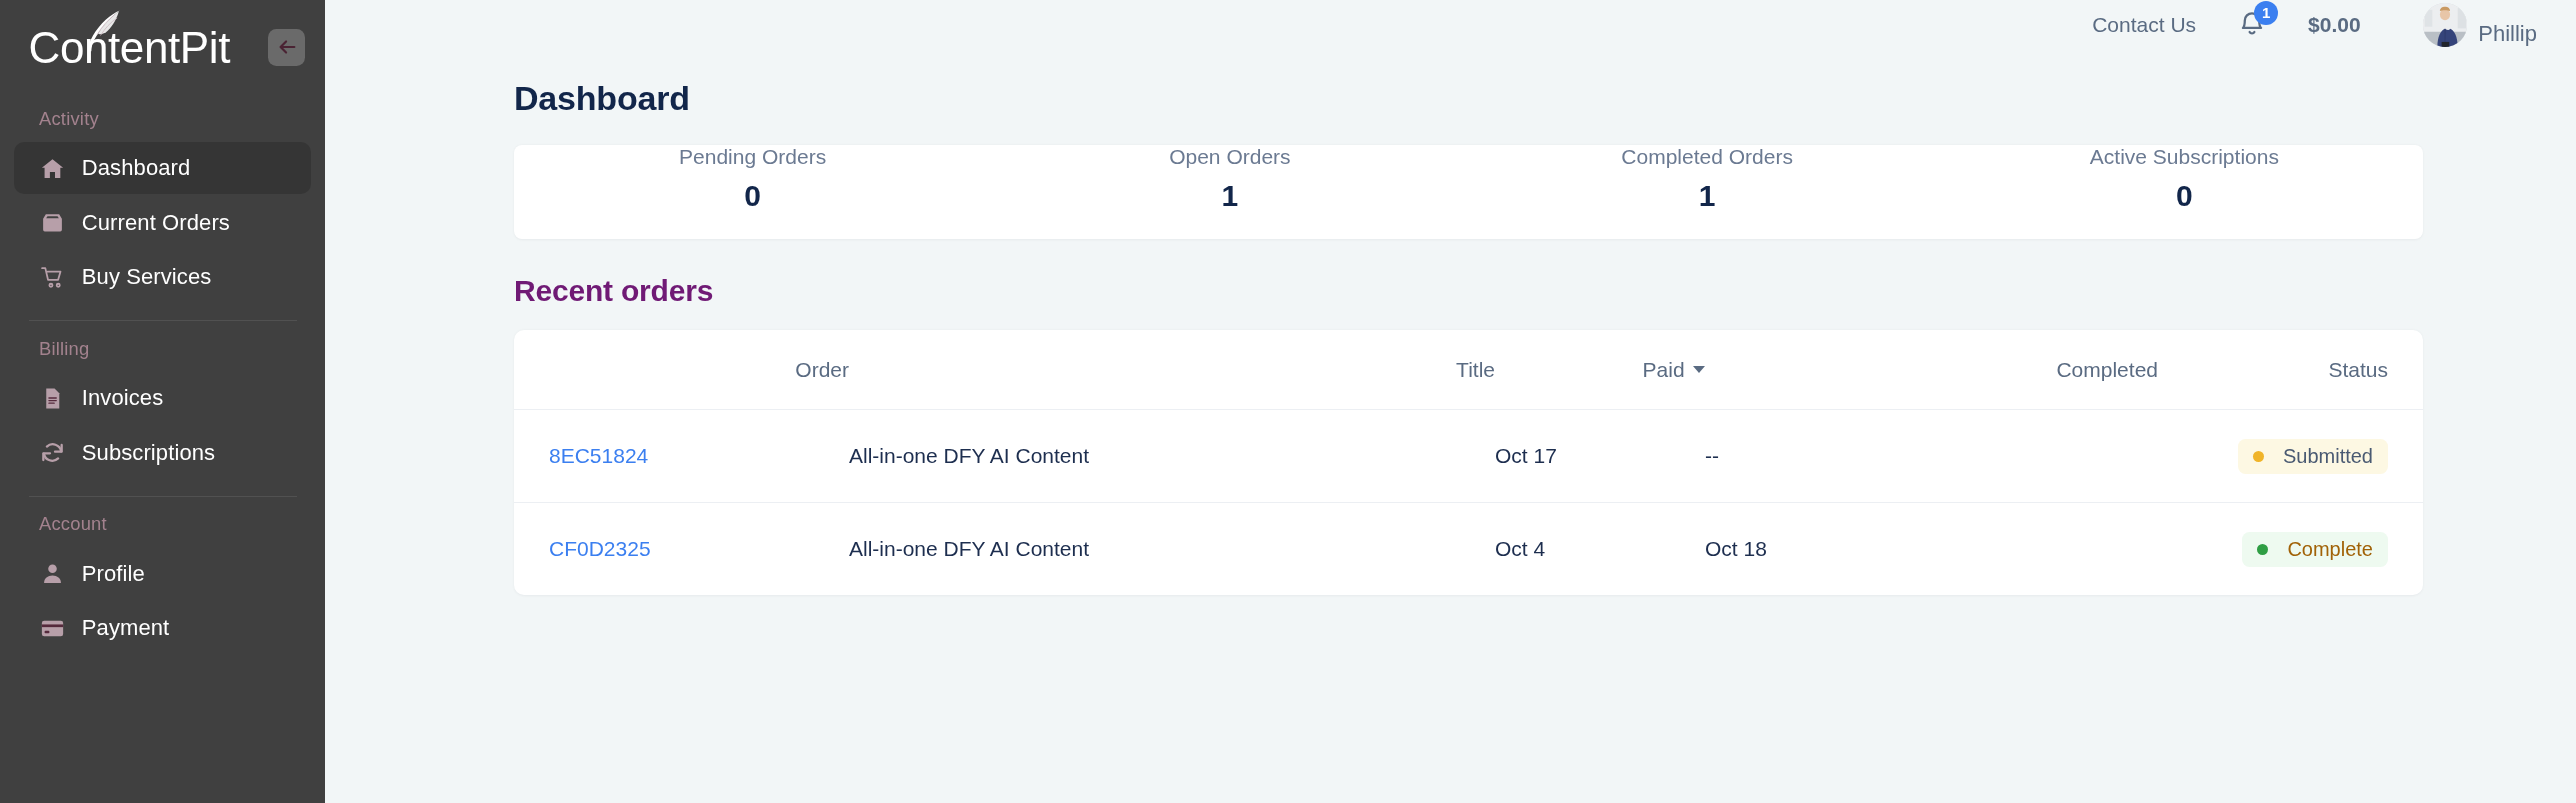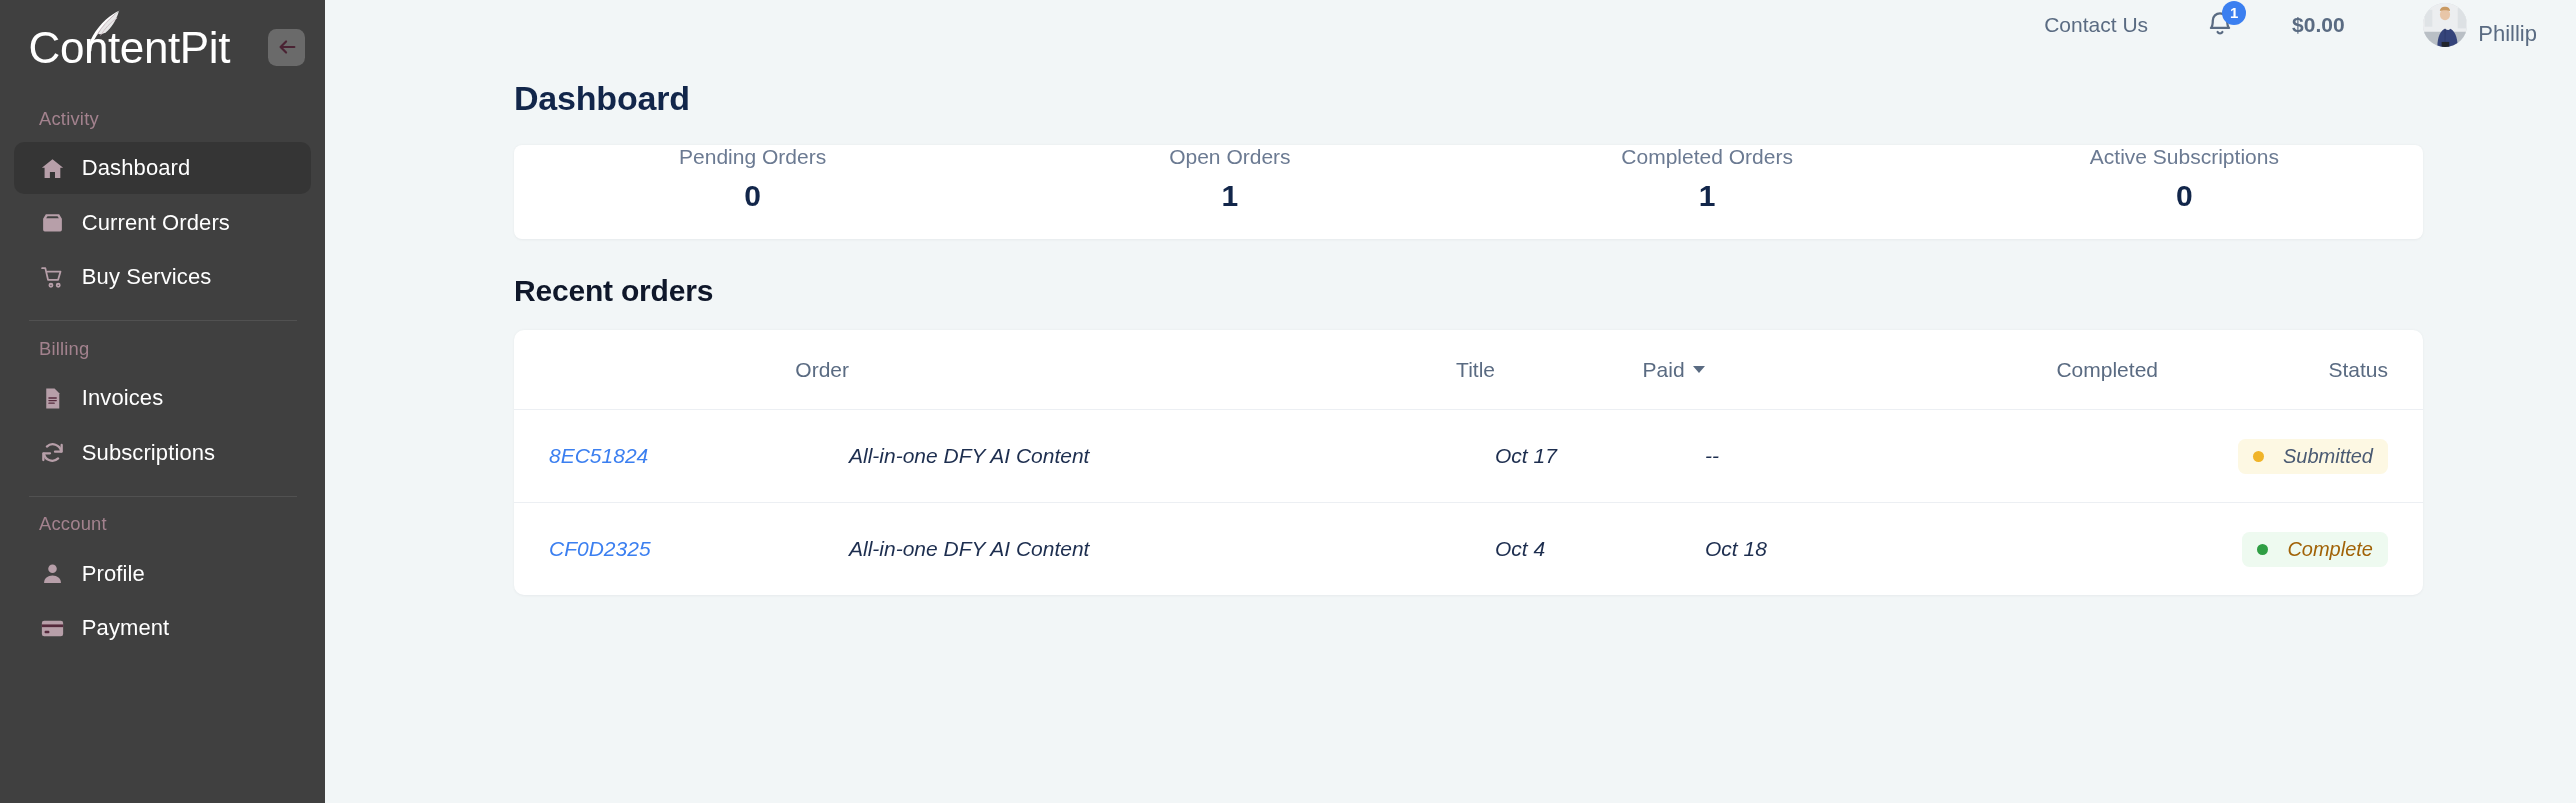--- a/index.html
+++ b/index.html
@@ -112,21 +112,21 @@
     background: #f2f6f7;
     position: relative;
     overflow: hidden;
   }
   #topbar {
     height: 49px;
     display: flex;
     align-items: center;
     justify-content: flex-end;
     padding-right: 39px;
-    gap: 16px;
+    gap: 0px;
   }
   .tb-link {
     font-size: 21px;
     color: #5a6b82;
     cursor: pointer;
     margin-right: 39px;
   }
   .tb-bell {
     position: relative;
     width: 34px;
@@ -211,21 +211,21 @@
     margin-bottom: 10px;
   }
   .stat-value {
     font-size: 30px;
     color: #12264a;
     font-weight: 700;
   }
 
   .section-title {
     font-size: 30px;
-    color: #0f172a;
+    color: #701a75;
     font-weight: 700;
     margin: 35px 0 0 189px;
     letter-spacing: -0.2px;
   }
 
   #orders-card { margin-top: 22px; overflow: hidden; }
   table.orders { width: 100%; border-collapse: collapse; table-layout: fixed; }
   table.orders th {
     text-align: right;
     font-size: 21px;
@@ -233,21 +233,20 @@
     color: #5a6b82;
     padding: 28px 0 27px 0;
     border-bottom: 0.8px solid #eceff3;
   }
   table.orders td {
     font-size: 21px;
     color: #1d2e4f;
     padding: 28.5px 0 28.5px 0;
     border-bottom: 0.8px solid #eceff3;
     vertical-align: middle;
-    font-style: italic;
   }
   table.orders tr:last-child td { border-bottom: none; }
   .col-order  { width: 335px; padding-left: 35px !important; }
   .col-title  { width: 646px; }
   .col-paid   { width: 210px; }
   .col-comp   { width: 453px; }
   .col-status { text-align: right; padding-right: 35px !important; }
   th.col-order { padding-left: 35px !important; }
   th.col-status { text-align: right; padding-right: 35px !important; margin-top: 8px; }
 

